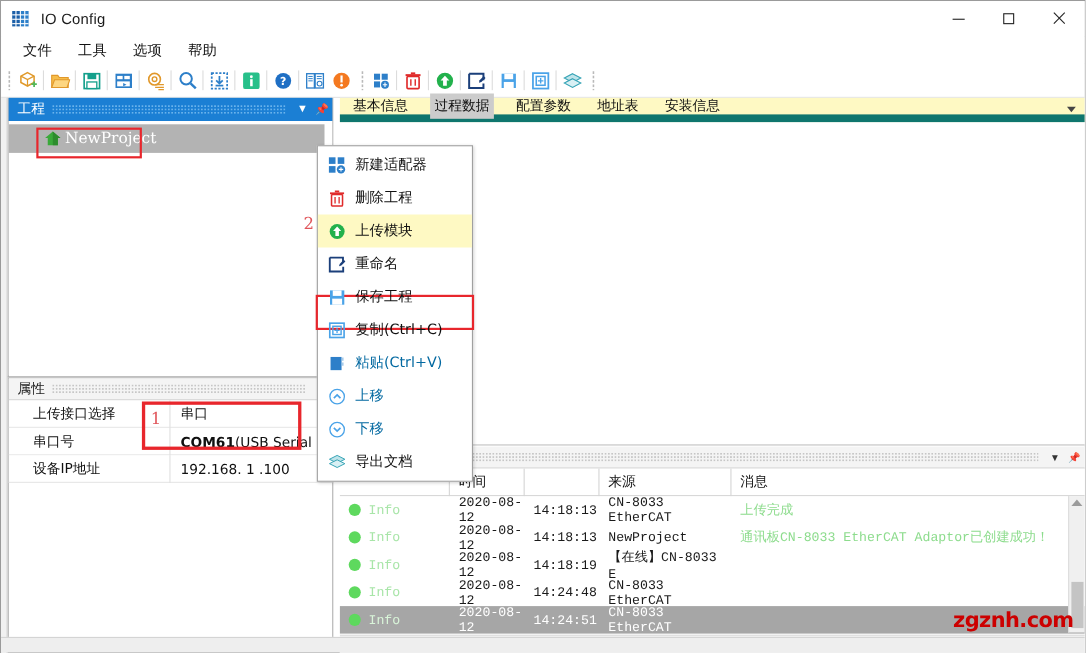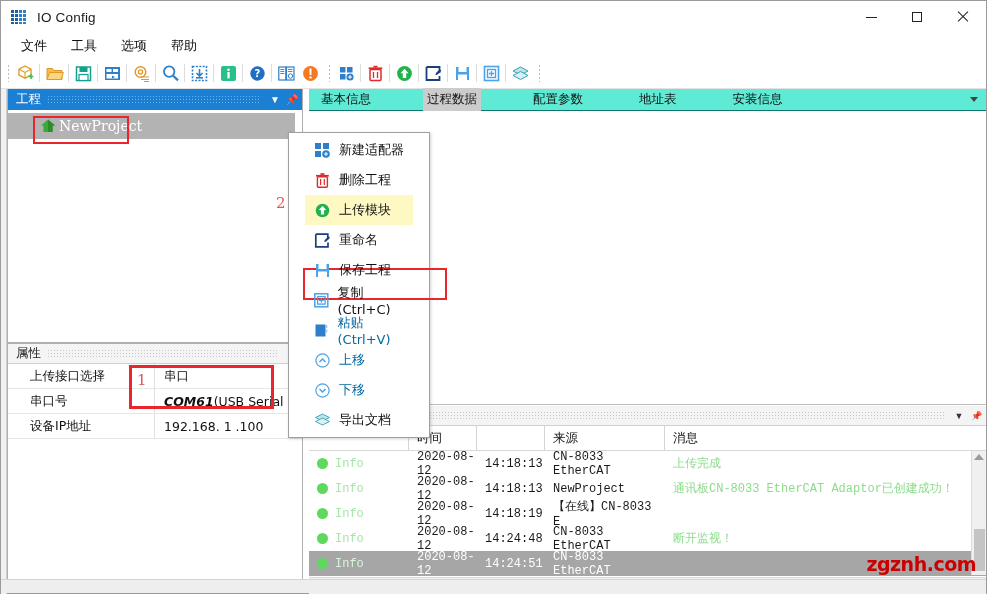--- a/index.html
+++ b/index.html
@@ -137,42 +137,42 @@
   .prop-val {
     flex:1; padding-left:9px; font-size:12.5px; color:#111;
     height:25px; display:flex; align-items:center; position:relative;
     font-family:"DejaVu Sans", sans-serif;
   }
   .prop-val .combo-arrow {
     position:absolute; right:5px; top:10px;
     width:0;height:0;border-left:3.5px solid transparent;border-right:3.5px solid transparent;
     border-top:4px solid #555;
   }
-  .prop-val b { font-style:italic; font-weight:bold; }
+  .prop-val b { font-weight:bold; }
   #ann-box-prop {
     position:absolute; left:128px; top:364px; width:145px; height:44px;
     border:3px solid #e8262c; pointer-events:none; z-index:40;
   }
   #ann-num-1 {
     position:absolute; left:136px; top:370px; z-index:41;
     font-size:15px; color:#e0555a; font-family:"DejaVu Serif", serif;
   }
   #ann-num-2 {
     position:absolute; left:275px; top:193px; z-index:41;
     font-size:15px; color:#e0555a; font-family:"DejaVu Serif", serif;
   }
 
   
   #right-area {
     position:absolute; left:308px; top:88px; width:677px; height:505px;
     background:#ffffff;
   }
   #tabstrip {
-    height:22px; background:#5eead4; border-bottom:1px solid #0f766e;
-    display:flex; align-items:center; position:relative;gap:32px;
+    height:22px; background:#fef9c3; border-bottom:7px solid #0f766e;
+    display:flex; align-items:center; position:relative;
   }
   .tab {
     font-size:12.5px; color:#111; padding:3px 4px; margin-left:16px;
     font-family:"DejaVu Sans", sans-serif;
   }
   .tab:first-child { margin-left:8px; }
   .tab.active { background:#cccccc; }
   #tabstrip .strip-arrow {
     position:absolute; right:8px; top:8px;
     width:0;height:0;border-left:4px solid transparent;border-right:4px solid transparent;
@@ -259,21 +259,21 @@
     position:absolute; right:10px; bottom:18px; z-index:60;
     font-size:19px; font-weight:bold; color:#cc0000;
     font-family:"DejaVu Sans", sans-serif; letter-spacing:-0.5px;
   }
 
   
   #ctxmenu {
     position:absolute; left:287px; top:131px; width:142px;
     background:#ffffff; border:1px solid #a0a0a0; z-index:50;
     box-shadow:1px 1px 3px rgba(0,0,0,.18);
-    padding:2px 16px;
+    padding:2px 0;
   }
   .ctx-item {
     height:30px; display:flex; align-items:center; position:relative;
     font-size:13px; color:#111; font-family:"DejaVu Sans", sans-serif;
   }
   .ctx-item .ic { width:34px; display:flex; align-items:center; justify-content:center; }
   .ctx-item.disabled { color:#0369a1; }
   .ctx-item.hl { background:#fef9c3; }
   #ann-box-upload {
     position:absolute; left:-2px; top:73px; width:144px; height:32px;
@@ -580,21 +580,20 @@
           <div class="cell c-src">【在线】CN-8033 E</div>
         </div>
         <div class="log-row">
           <div class="cell c-level">
               <span class="dot"></span>
               <span>Info</span>
             </div>
           <div class="cell c-date">2020-08-12</div>
           <div class="cell c-time">14:24:48</div>
           <div class="cell c-src">CN-8033 EtherCAT</div>
-          <div class="cell c-msg">断开监视！</div>
         </div>
         <div class="log-row sel">
           <div class="cell c-level">
               <span class="dot"></span>
               <span>Info</span>
             </div>
           <div class="cell c-date">2020-08-12</div>
           <div class="cell c-time">14:24:51</div>
           <div class="cell c-src">CN-8033 EtherCAT</div>
         </div>

